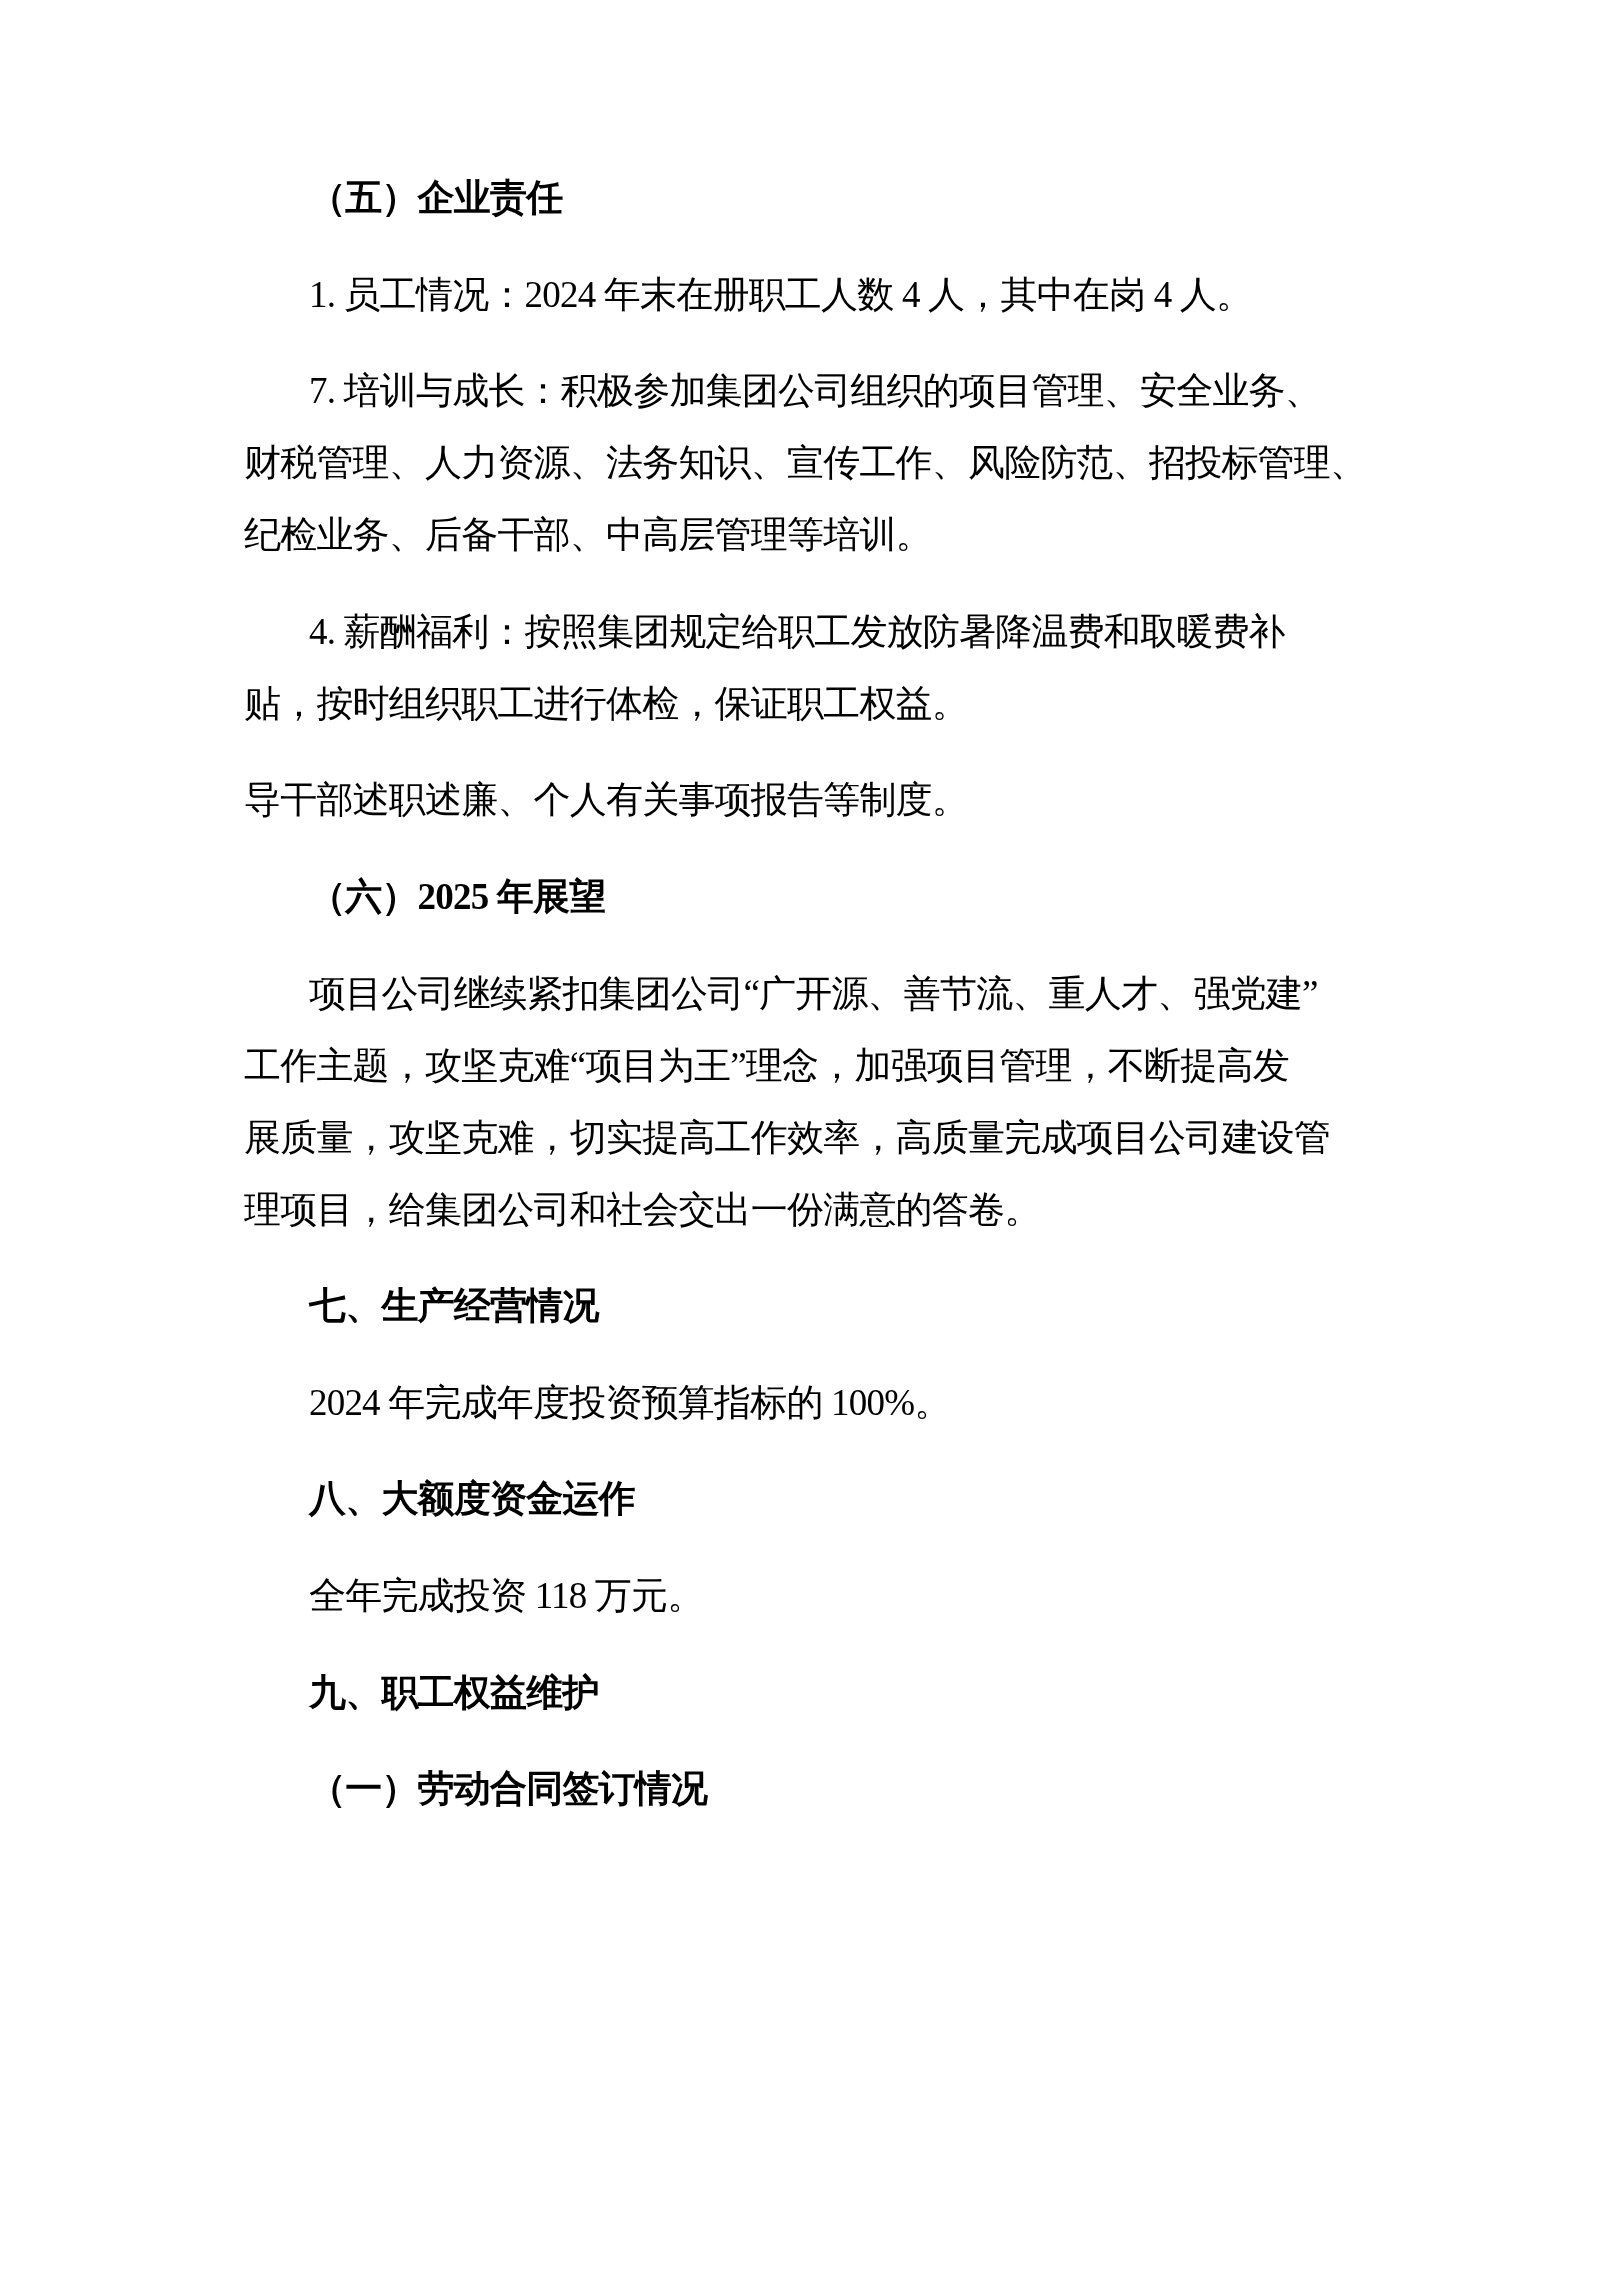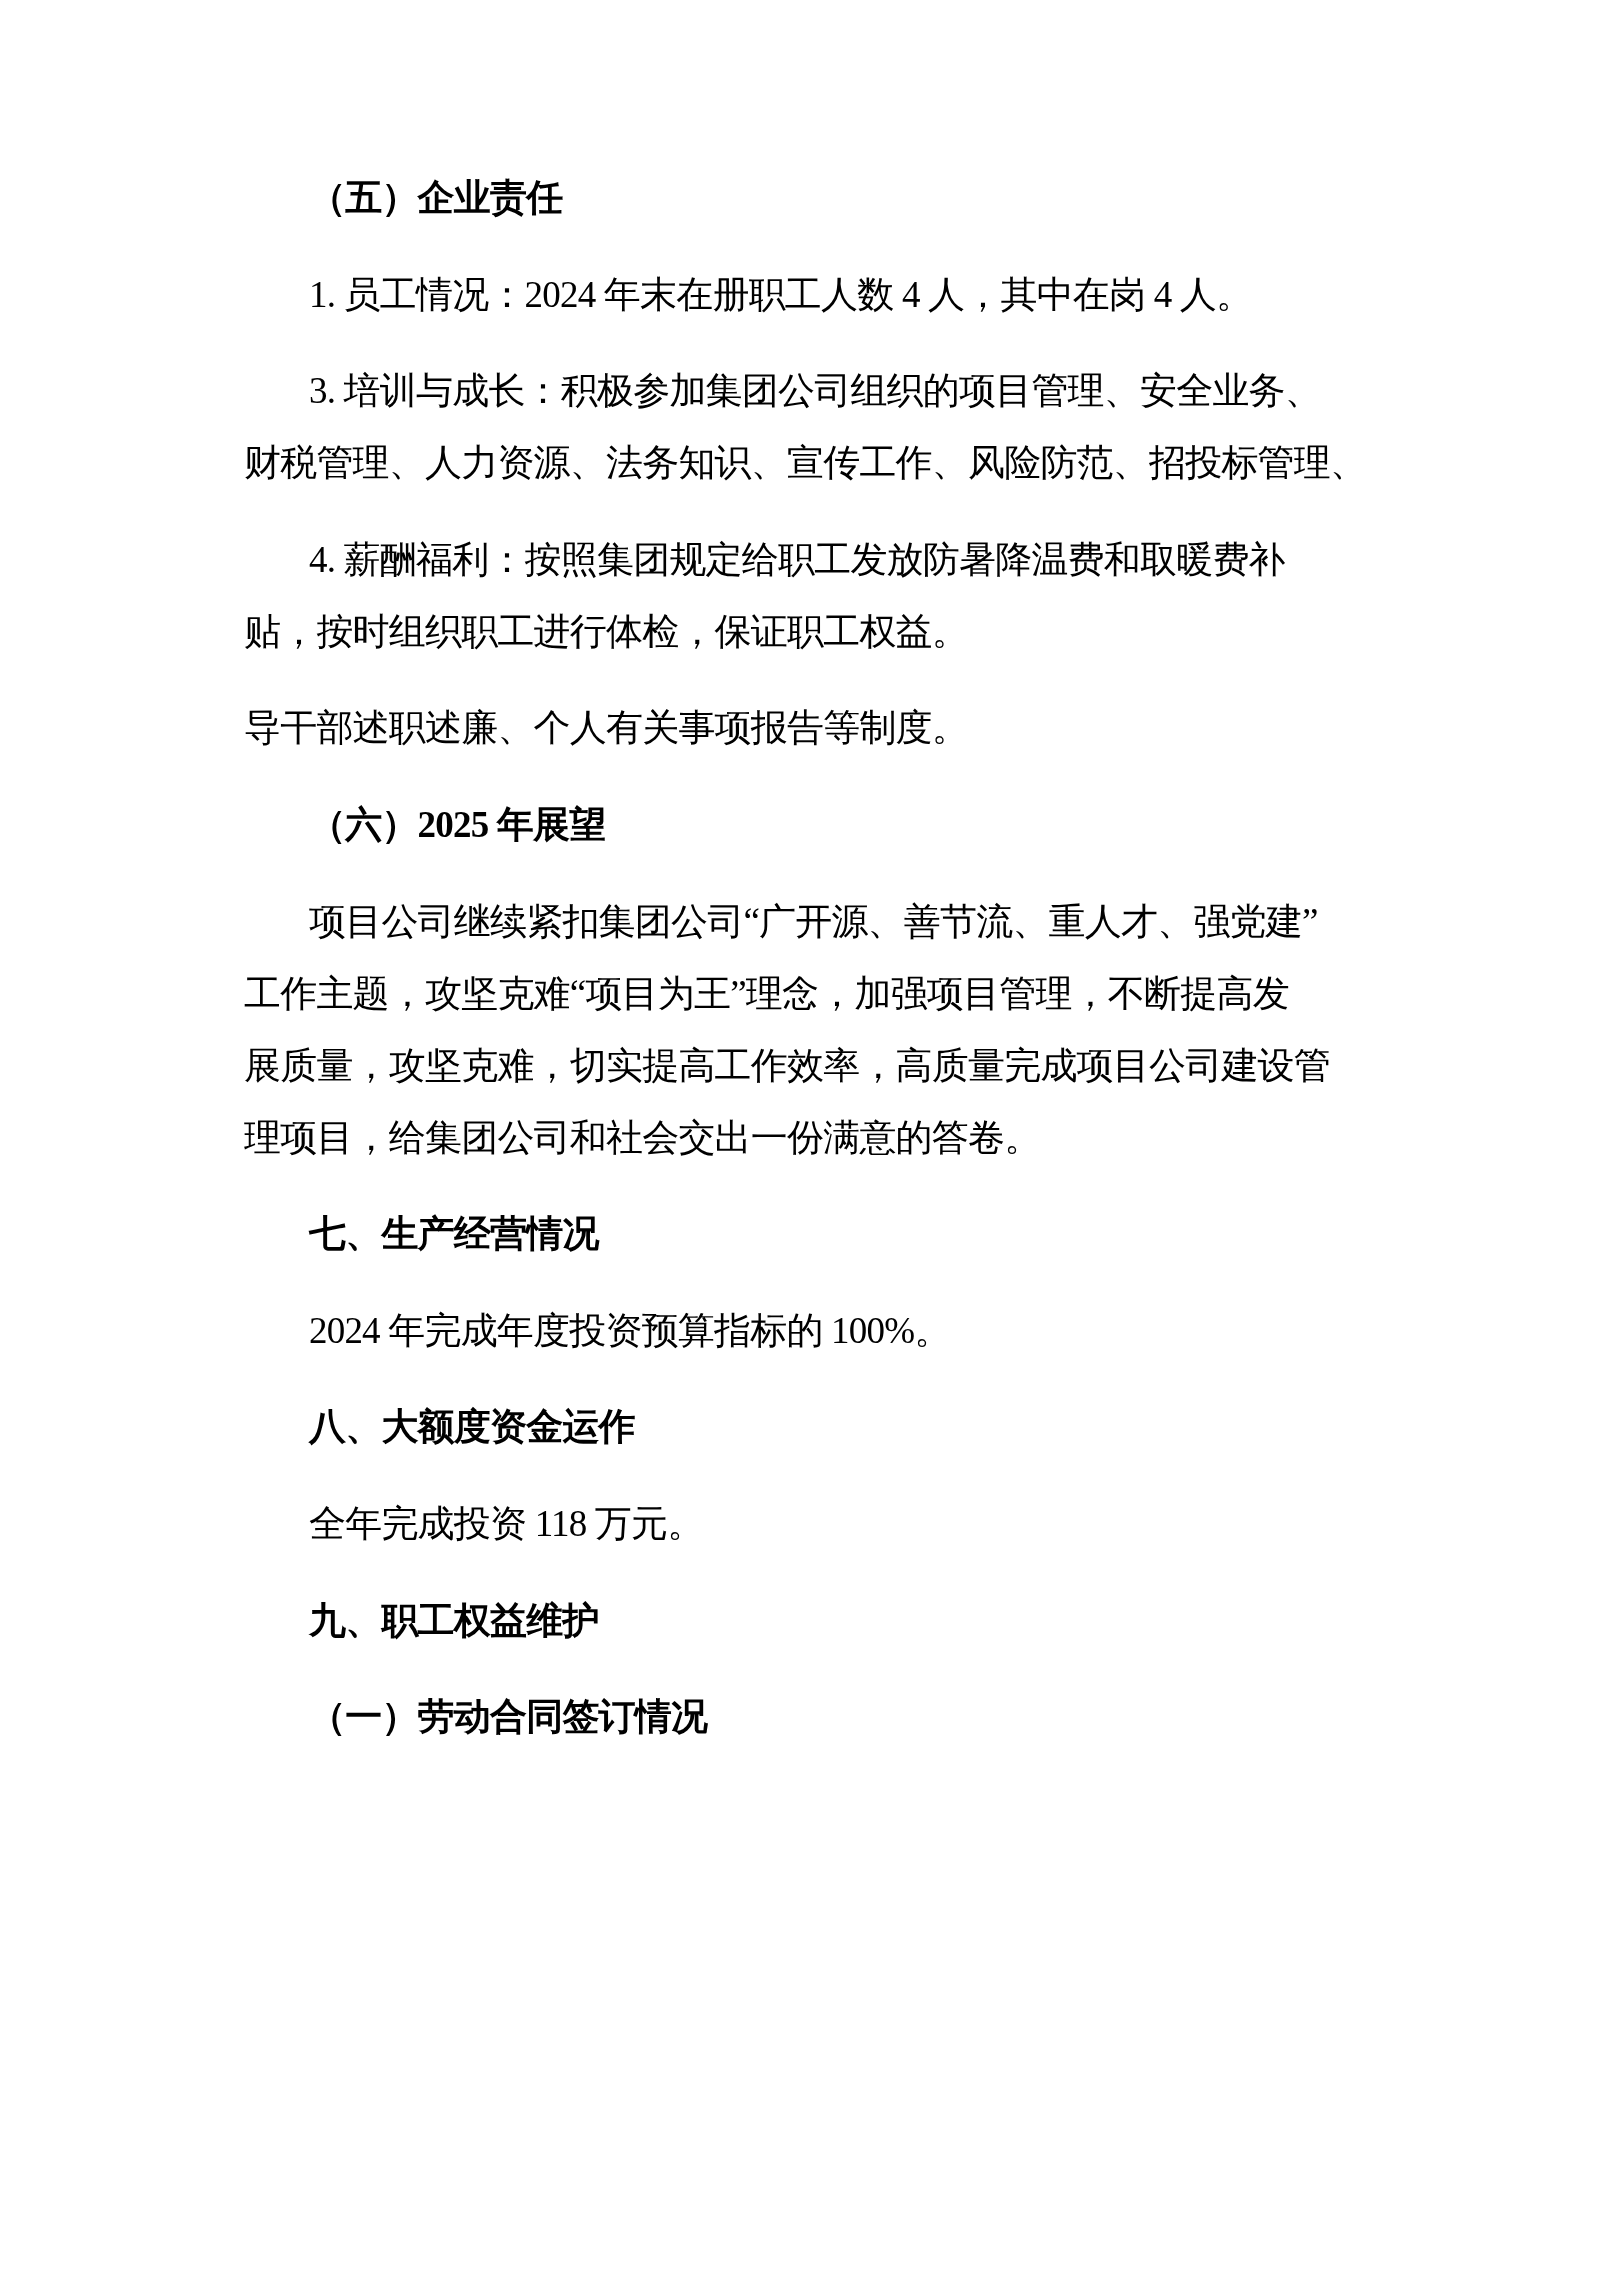--- a/index.html
+++ b/index.html
@@ -35,22 +35,23 @@
 
 <div class="page">
   <div class="content" id="doc-content">
       <div class="para heading">
         <div class="line first">（五）企业责任</div>
       </div>
       <div class="para body">
         <div class="line first">1. 员工情况：2024 年末在册职工人数 4 人，其中在岗 4 人。</div>
       </div>
       <div class="para body">
-        <div class="line first">3. 培训与成长：积极参加集团公司组织的项目管理、安全业务、</div>
+        <div class="line first">7. 培训与成长：积极参加集团公司组织的项目管理、安全业务、</div>
         <div class="line">财税管理、人力资源、法务知识、宣传工作、风险防范、招投标管理、</div>
+        <div class="line">纪检业务、后备干部、中高层管理等培训。</div>
       </div>
       <div class="para body">
         <div class="line first">4. 薪酬福利：按照集团规定给职工发放防暑降温费和取暖费补</div>
         <div class="line">贴，按时组织职工进行体检，保证职工权益。</div>
       </div>
       <div class="para body">
         <div class="line">导干部述职述廉、个人有关事项报告等制度。</div>
       </div>
       <div class="para heading">
         <div class="line first">（六）2025 年展望</div>

